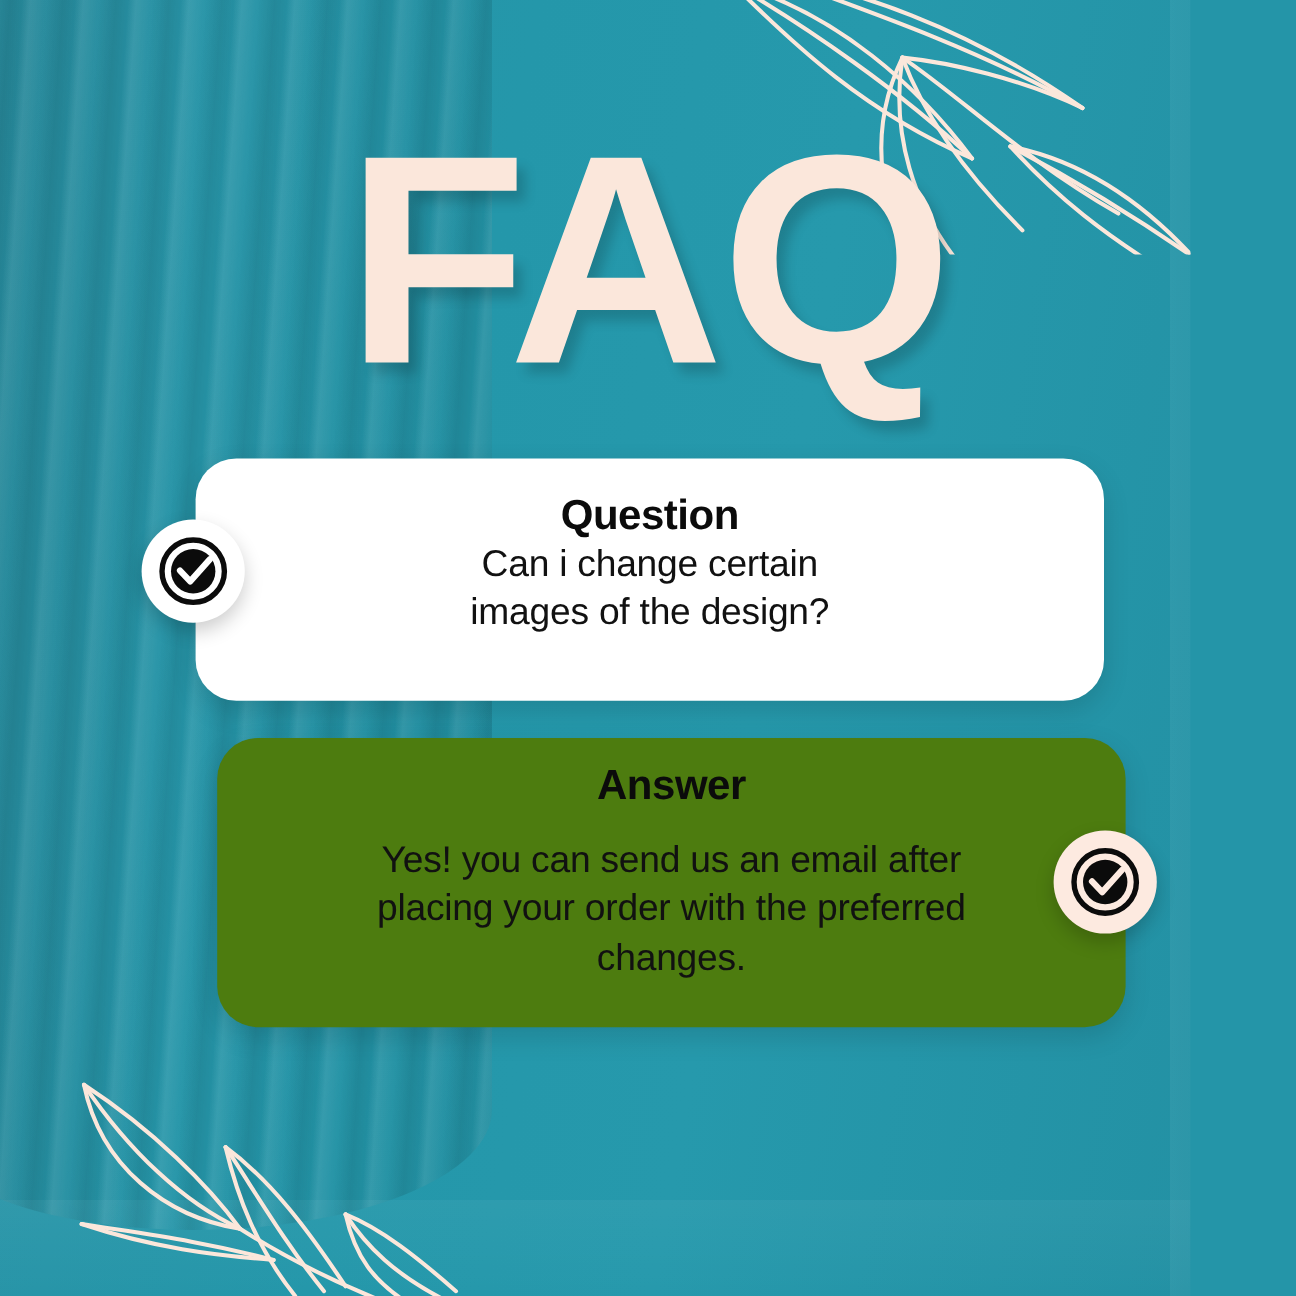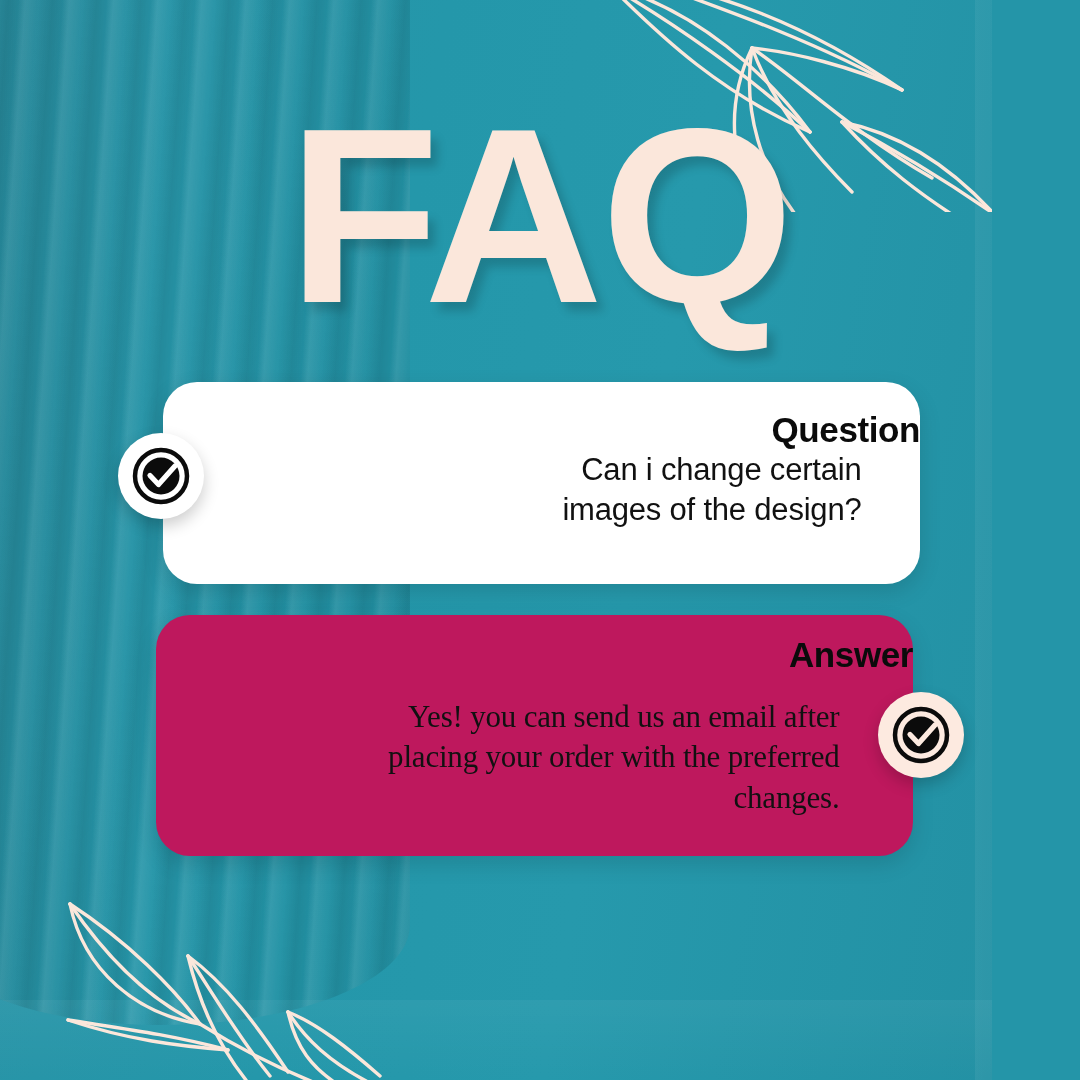--- a/index.html
+++ b/index.html
@@ -96,58 +96,58 @@
     letter-spacing: -2px;
     color: #fbe7db;
     text-shadow: 7px 9px 10px rgba(0,0,0,0.17);
   }
 
   
   .card {
     position: absolute;
     box-sizing: border-box;
     border-radius: 34px;
-    text-align: right;
+    text-align: center;
   }
   .card-question {
     left: 163px;
     top: 382px;
     width: 757px;
     height: 202px;
     background: #ffffff;
     box-shadow: 0 8px 22px rgba(0,0,0,0.13);
     padding-top: 28px;
   }
   .card-answer {
-    left: 156px;
+    left: 181px;
     top: 615px;
     width: 757px;
     height: 241px;
-    background: #be185d;
+    background: #4d7c0f;
     box-shadow: 0 8px 22px rgba(0,0,0,0.13);
     padding-top: 20px;
   }
   .card-heading {
     font-size: 35px;
     font-weight: 700;
     color: #0b0b0b;
     letter-spacing: -0.4px;
     margin: 0;
   }
   .card-body {
     font-size: 31px;
     font-weight: 400;
     color: #111111;
     line-height: 1.30;
     margin: 0 auto 0 auto;
     white-space: pre-line;
     letter-spacing: -0.2px;
   }
   .card-question .card-body { width: 640px; }
-  .card-answer .card-body { width: 610px; margin-top: 22px; font-family: Liberation Serif, serif; }
+  .card-answer .card-body { width: 610px; margin-top: 22px; }
 
   
   .badge {
     position: absolute;
     width: 86px;
     height: 86px;
     border-radius: 50%;
     display: flex;
     align-items: center;
     justify-content: center;

